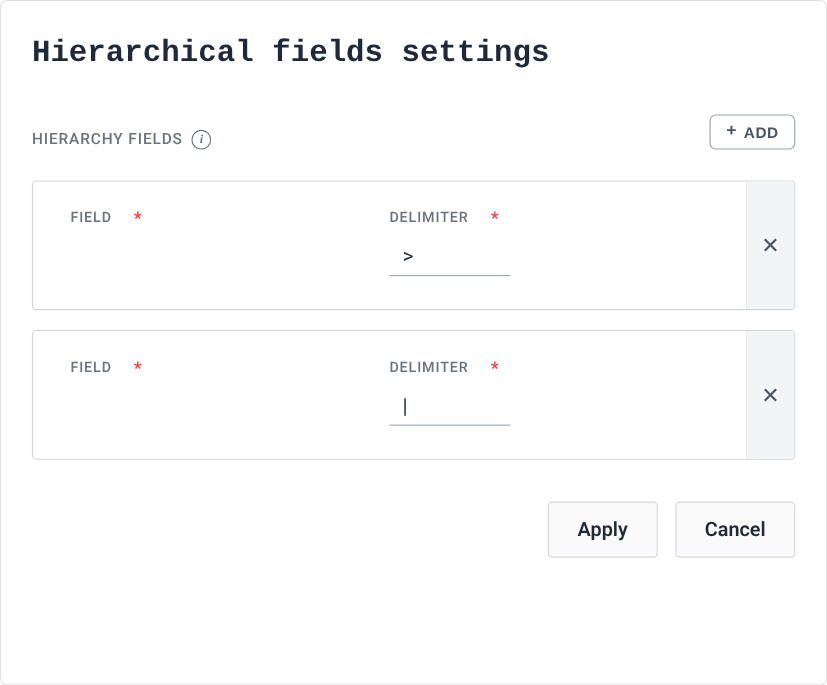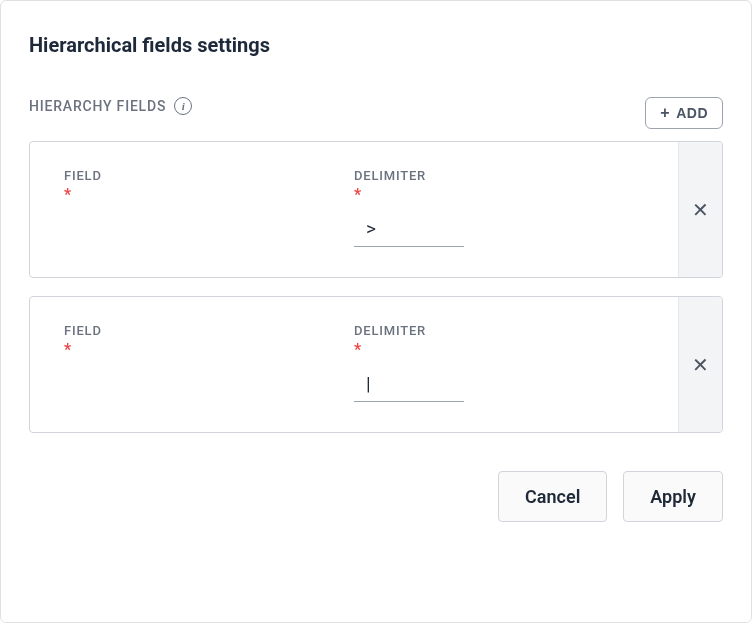--- a/index.html
+++ b/index.html
@@ -18,30 +18,31 @@
       background: #fff;
       border-radius: 6px;
       border: 1px solid #e0e0e0;
       padding: 32px 28px 28px 28px;
       width: 752px;
       height: 623px;
       display: flex;
       flex-direction: column;
     }
     .modal-title {
-      font-size: 20px;
+      font-size: 28px;
       font-weight: 700;
       color: #1e2a3a;
       margin-bottom: 40px;
+      font-family: Liberation Mono, monospace;
     }
     .section-header {
       display: flex;
-      align-items: flex-start;
+      align-items: flex-end;
       justify-content: space-between;
-      margin-bottom: 12px;
+      margin-bottom: 28px;
     }
     .section-label-wrap {
       display: flex;
       align-items: center;
       gap: 8px;
     }
     .section-label {
       font-size: 14px;
       font-weight: 500;
       letter-spacing: 0.8px;
@@ -101,23 +102,22 @@
     }
     .field-group.field-col {
       flex: 0 0 250px;
     }
     .field-group.delim-col {
       flex: 0 0 110px;
     }
     .field-label-row {
       display: flex;
       align-items: flex-start;
-      gap: 4px;
+      gap: 20px;
       margin-bottom: 10px;
-      flex-direction: column;
     }
     .field-label {
       font-size: 13px;
       font-weight: 500;
       letter-spacing: 0.8px;
       color: #6b7280;
       text-transform: uppercase;
     }
     .required-mark {
       color: #ef4444;
@@ -223,16 +223,16 @@
         </div>
         <input class="field-input" type="text" value="|" style="">
       </div>
     </div>
     <div class="delete-strip">
       <span class="close-x">✕</span>
     </div>
   </div>
 
   <div class="footer">
+    <button class="btn">Apply</button>
     <button class="btn">Cancel</button>
-    <button class="btn">Apply</button>
   </div>
 </div>
 
 </body></html>

